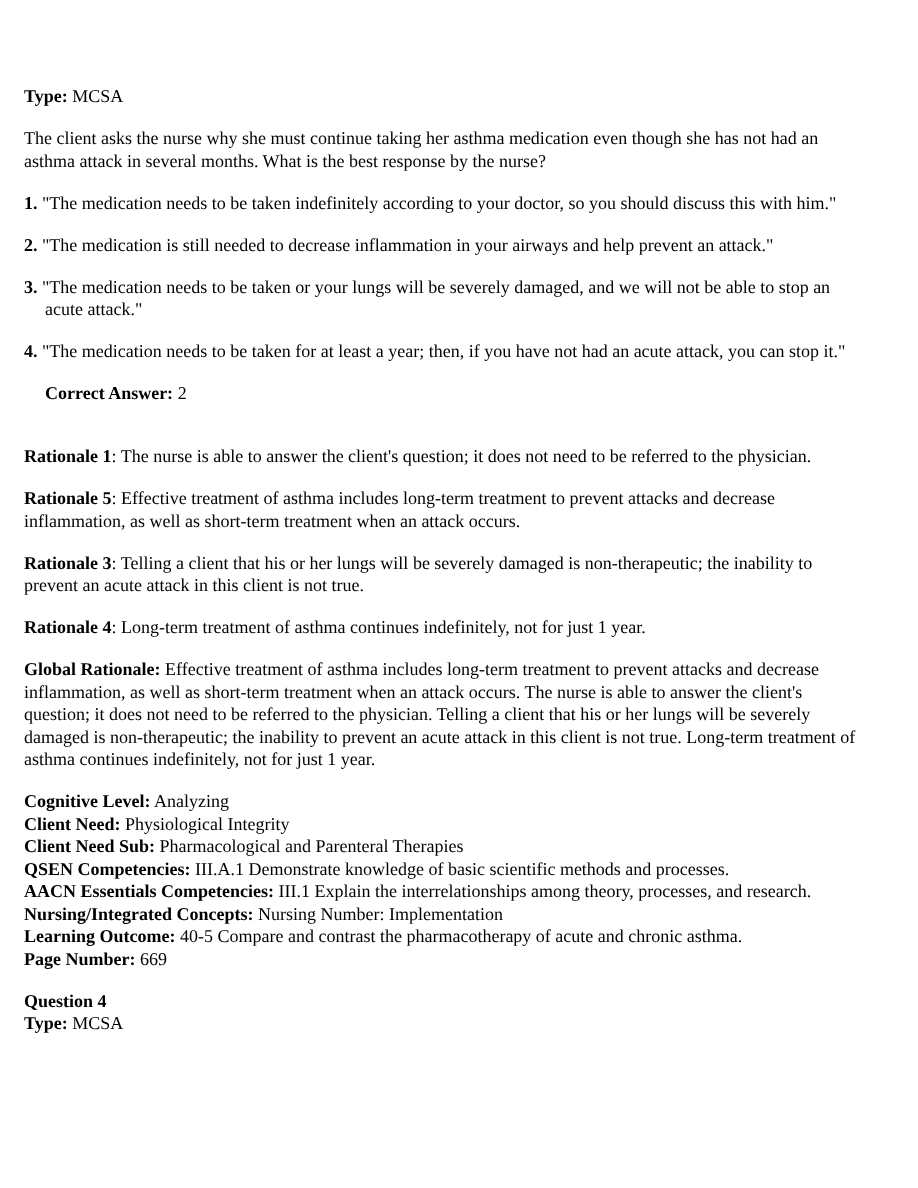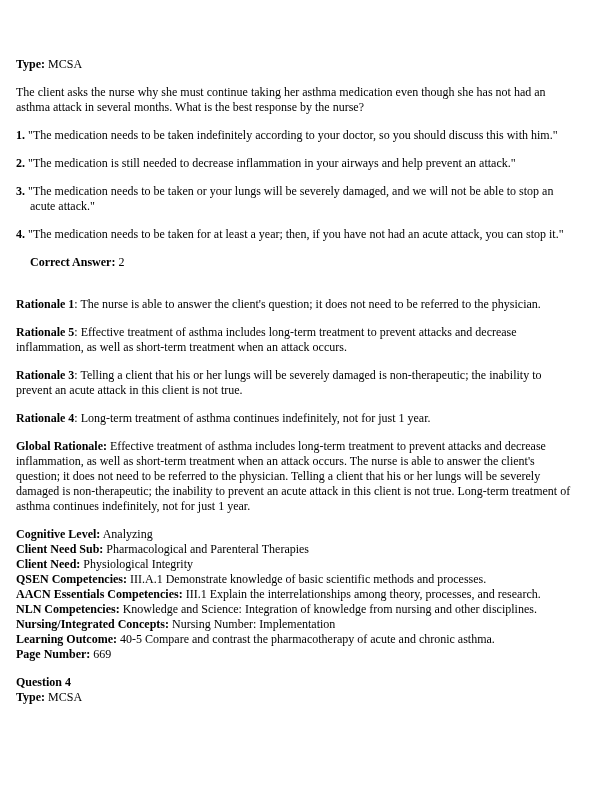--- a/index.html
+++ b/index.html
@@ -58,25 +58,24 @@
   <p class="para"><b>Rationale 5</b><span>: Effective treatment of asthma includes long-term treatment to prevent attacks and decrease inflammation, as well as short-term treatment when an attack occurs.</span></p>
 
   <p class="para"><b>Rationale 3</b><span>: Telling a client that his or her lungs will be severely damaged is non-therapeutic; the inability to prevent an acute attack in this client is not true.</span></p>
 
   <p class="para"><b>Rationale 4</b><span>: Long-term treatment of asthma continues indefinitely, not for just 1 year.</span></p>
 
   <p class="para"><b>Global Rationale:</b><span> Effective treatment of asthma includes long-term treatment to prevent attacks and decrease inflammation, as well as short-term treatment when an attack occurs. The nurse is able to answer the client's question; it does not need to be referred to the physician. Telling a client that his or her lungs will be severely damaged is non-therapeutic; the inability to prevent an acute attack in this client is not true. Long-term treatment of asthma continues indefinitely, not for just 1 year.</span></p>
 
   <div class="meta-block">
     <div class="meta-line"><b>Cognitive Level:</b><span> Analyzing</span></div>
+    <div class="meta-line"><b>Client Need:</b><span> Physiological Integrity</span></div>
     <div class="meta-line"><b>Client Need Sub:</b><span> Pharmacological and Parenteral Therapies</span></div>
-    <div class="meta-line"><b>Client Need:</b><span> Physiological Integrity</span></div>
     <div class="meta-line"><b>QSEN Competencies:</b><span> III.A.1 Demonstrate knowledge of basic scientific methods and processes.</span></div>
     <div class="meta-line"><b>AACN Essentials Competencies:</b><span> III.1 Explain the interrelationships among theory, processes, and research.</span></div>
-    <div class="meta-line"><b>NLN Competencies:</b><span> Knowledge and Science: Integration of knowledge from nursing and other disciplines.</span></div>
     <div class="meta-line"><b>Nursing/Integrated Concepts:</b><span> Nursing Number: Implementation</span></div>
     <div class="meta-line"><b>Learning Outcome:</b><span> 40-5 Compare and contrast the pharmacotherapy of acute and chronic asthma.</span></div>
     <div class="meta-line"><b>Page Number:</b><span> 669</span></div>
   </div>
 
   <div class="next-question-block">
     <div><b>Question 4</b></div>
     <div><b>Type:</b><span> MCSA</span></div>
   </div>
 

